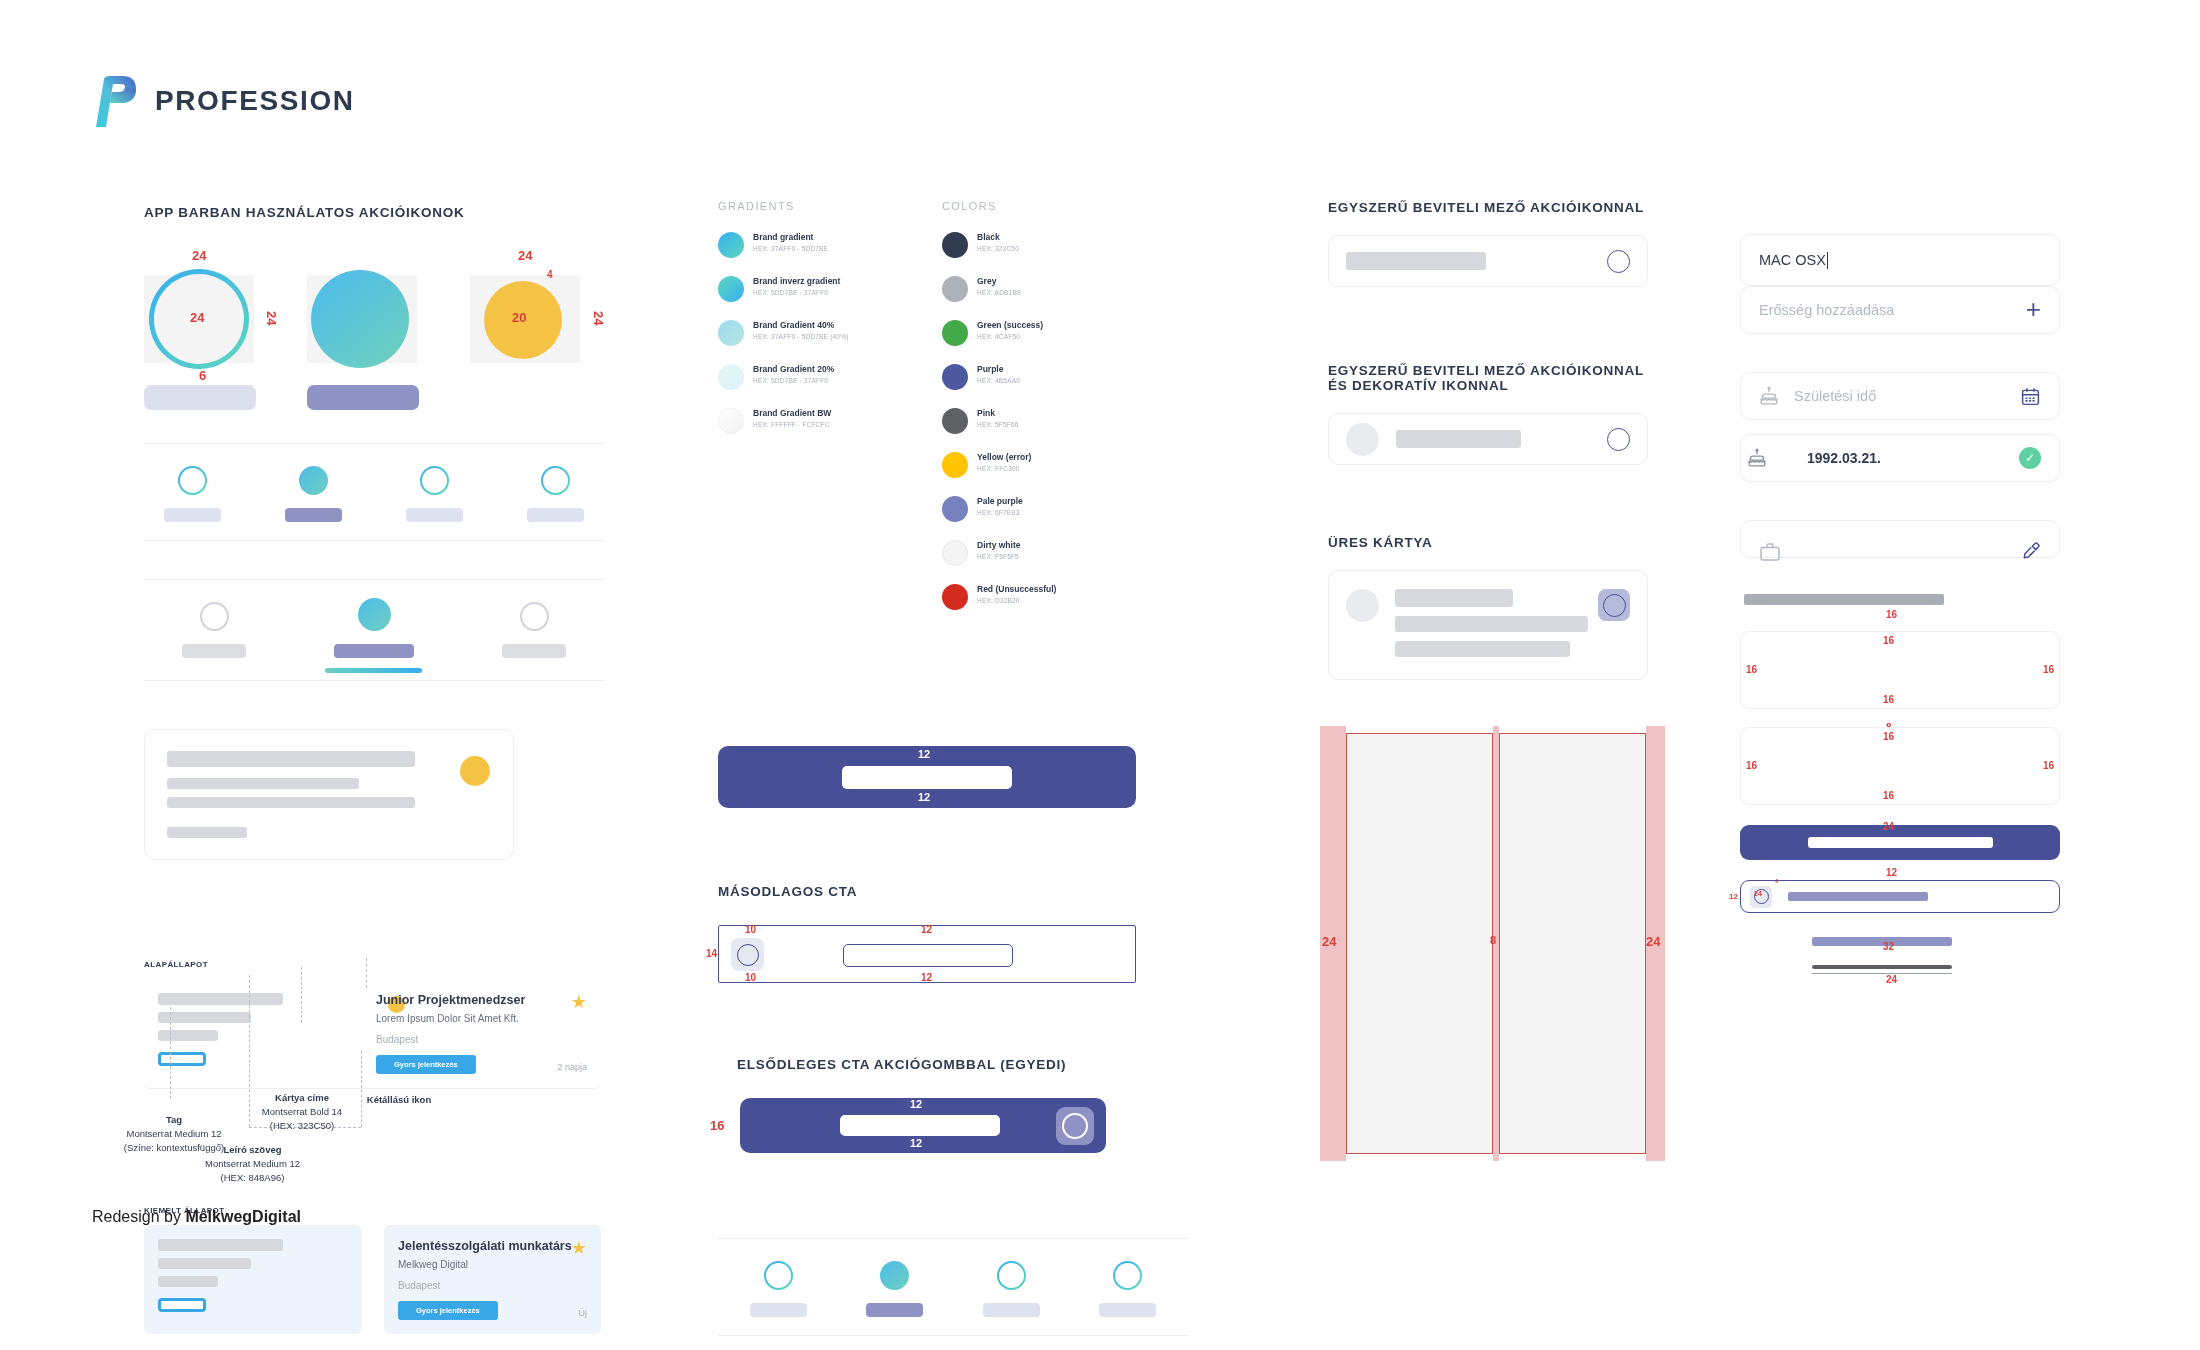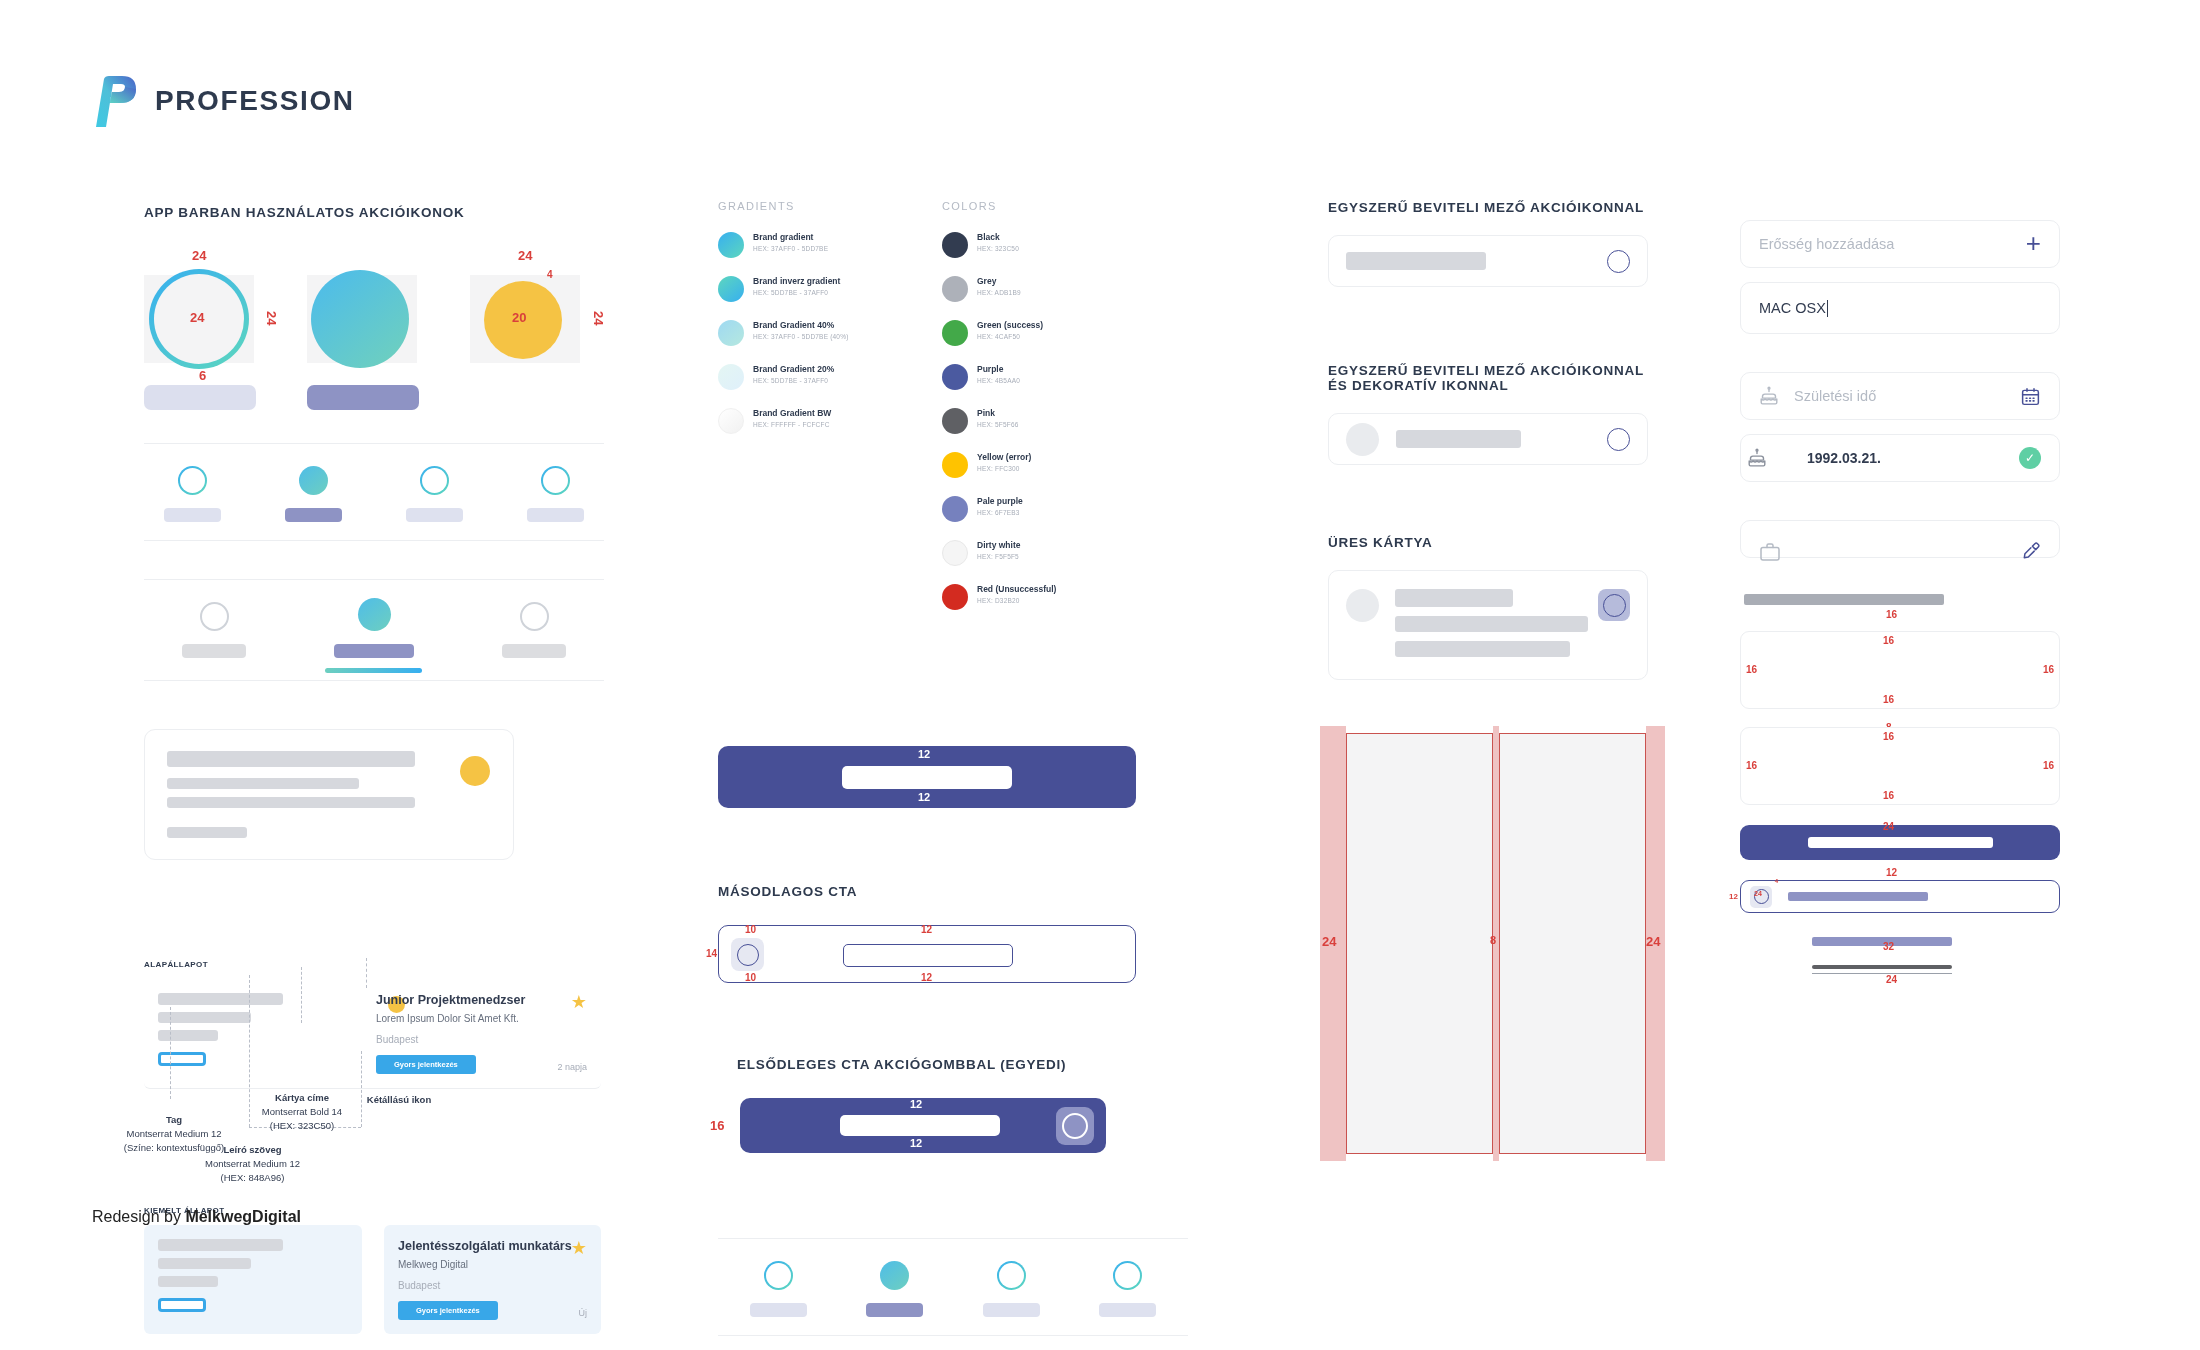--- a/index.html
+++ b/index.html
@@ -87,21 +87,21 @@
 
   
   #mid { position:absolute; left:718px; top:200px; width:470px; }
   .swatch { width:26px; height:26px; border-radius:50%; flex:none; }
   .sw-item { display:flex; gap:9px; align-items:flex-start; width:152px; }
   .sw-name { font-size:8.5px; font-weight:700; color:#2E3A4E; line-height:1.25; }
   .sw-hex { font-size:6.5px; color:#A7ADB8; margin-top:2px; letter-spacing:0.2px; }
 
   .cta-primary { background:#474F96; border-radius:10px; position:relative; }
   .cta-inner-white { background:#fff; border-radius:5px; }
-  .cta-sec { border:1.6px solid #474F96; border-radius:10px; background:#fff; position:relative; }
+  .cta-sec { border:1.6px solid #474F96; border-radius:2px; background:#fff; position:relative; }
   .cta-sec-inner { border:1.3px solid #474F96; border-radius:5px; background:#fff; }
   .circle-btn { width:33px; height:33px; border-radius:8px; background:#E6E8F2;
                 display:flex; align-items:center; justify-content:center; }
   .circle-btn i { display:block; width:22px; height:22px; border-radius:50%; border:1.6px solid #474F96; }
   .circle-btn-lav { width:38px; height:38px; border-radius:9px; background:#8E93C4;
                 display:flex; align-items:center; justify-content:center; }
   .circle-btn-lav i { display:block; width:26px; height:26px; border-radius:50%; border:2px solid #fff; }
 
   
   #col4 { position:absolute; left:1328px; top:200px; width:320px; }
@@ -521,28 +521,28 @@
     <div class="gd-pink" style="left:173px; width:6px;"></div>
     <div class="gd-col" style="left:179px; width:147px;"></div>
     <div class="gd-pink" style="left:326px; width:19px;"></div>
     <div class="red" style="position:absolute; left:2px; top:208px;">24</div>
     <div class="red" style="position:absolute; left:170px; top:208px; font-size:11px;">8</div>
     <div class="red" style="position:absolute; left:326px; top:208px;">24</div>
   </div>
 
   <div id="col5">
 
+    <div class="inp" style="margin-top:14px; height:52px;">
+      <span class="val">MAC OSX</span>
+        <span class="caret"></span>
+    </div>
+
     <div class="inp">
       <span class="plc">Erősség hozzáadása</span>
       <span style="margin-left:auto; color:#474F96; font-size:26px; line-height:0.6; font-weight:300;">+</span>
-    </div>
-
-    <div class="inp" style="margin-top:14px; height:52px;">
-      <span class="val">MAC OSX</span>
-        <span class="caret"></span>
     </div>
 
     <div class="inp" style="margin-top:38px; padding-left:16px;">
       <span style="line-height:0;">
         <svg width="24" height="24" viewBox="0 0 24 24" fill="none" stroke="#B4BAC4" stroke-width="1.4" stroke-linecap="round" stroke-linejoin="round">
           <path d="M12 5.5v2"></path>
             <circle cx="12" cy="4.2" r="0.9"></circle>
           <path d="M5.5 12.5c0-1.4 1-2.4 2.4-2.4h8.2c1.4 0 2.4 1 2.4 2.4v1.6H5.5z"></path>
           <path d="M4.2 15c1.3 1.3 2.6 1.3 3.9 0 1.3 1.3 2.6 1.3 3.9 0 1.3 1.3 2.6 1.3 3.9 0 1.3 1.3 2.6 1.3 3.9 0v3.6c0 .7-.6 1.3-1.3 1.3H5.5c-.7 0-1.3-.6-1.3-1.3z"></path>
         </svg>

